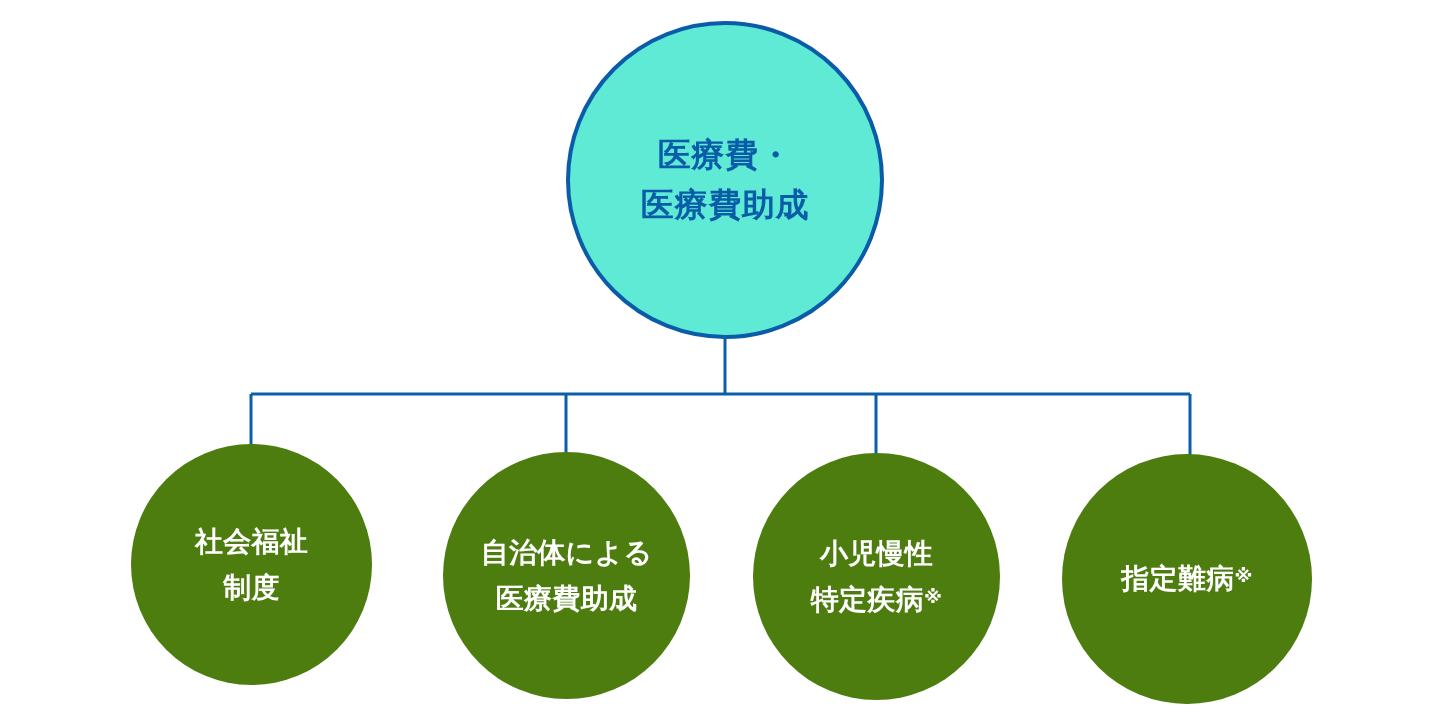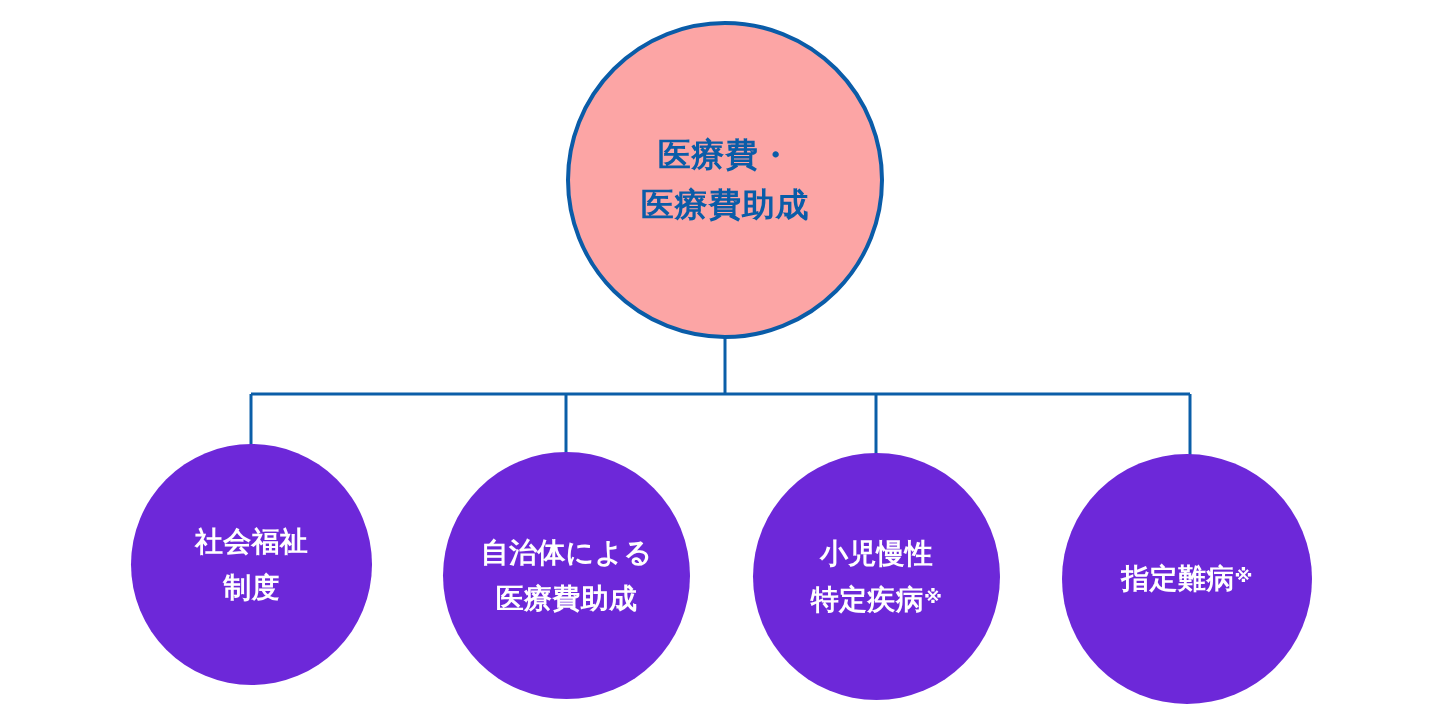--- a/index.html
+++ b/index.html
@@ -34,33 +34,33 @@
     flex-direction: column;
     align-items: center;
     justify-content: center;
     text-align: center;
   }
   .node-root {
     left: 566px;
     top: 21px;
     width: 318px;
     height: 318px;
-    background: #fca5a5;
+    background: #5eead4;
     border: 4px solid #0a5ca8;
     color: #0a5ca8;
   }
   .node-root .node-line {
     font-size: 33px;
     font-weight: 700;
     line-height: 1.52;
     letter-spacing: 0.02em;
     white-space: nowrap;
   }
   .node-leaf {
-    background: #6d28d9;
+    background: #4d7c0f;
     color: #ffffff;
   }
   .node-leaf .node-line {
     font-size: 28px;
     font-weight: 700;
     line-height: 1.62;
     letter-spacing: 0.01em;
     white-space: nowrap;
   }
   .node-leaf-1 { left: 131px; top: 444px; width: 241px; height: 241px; }

